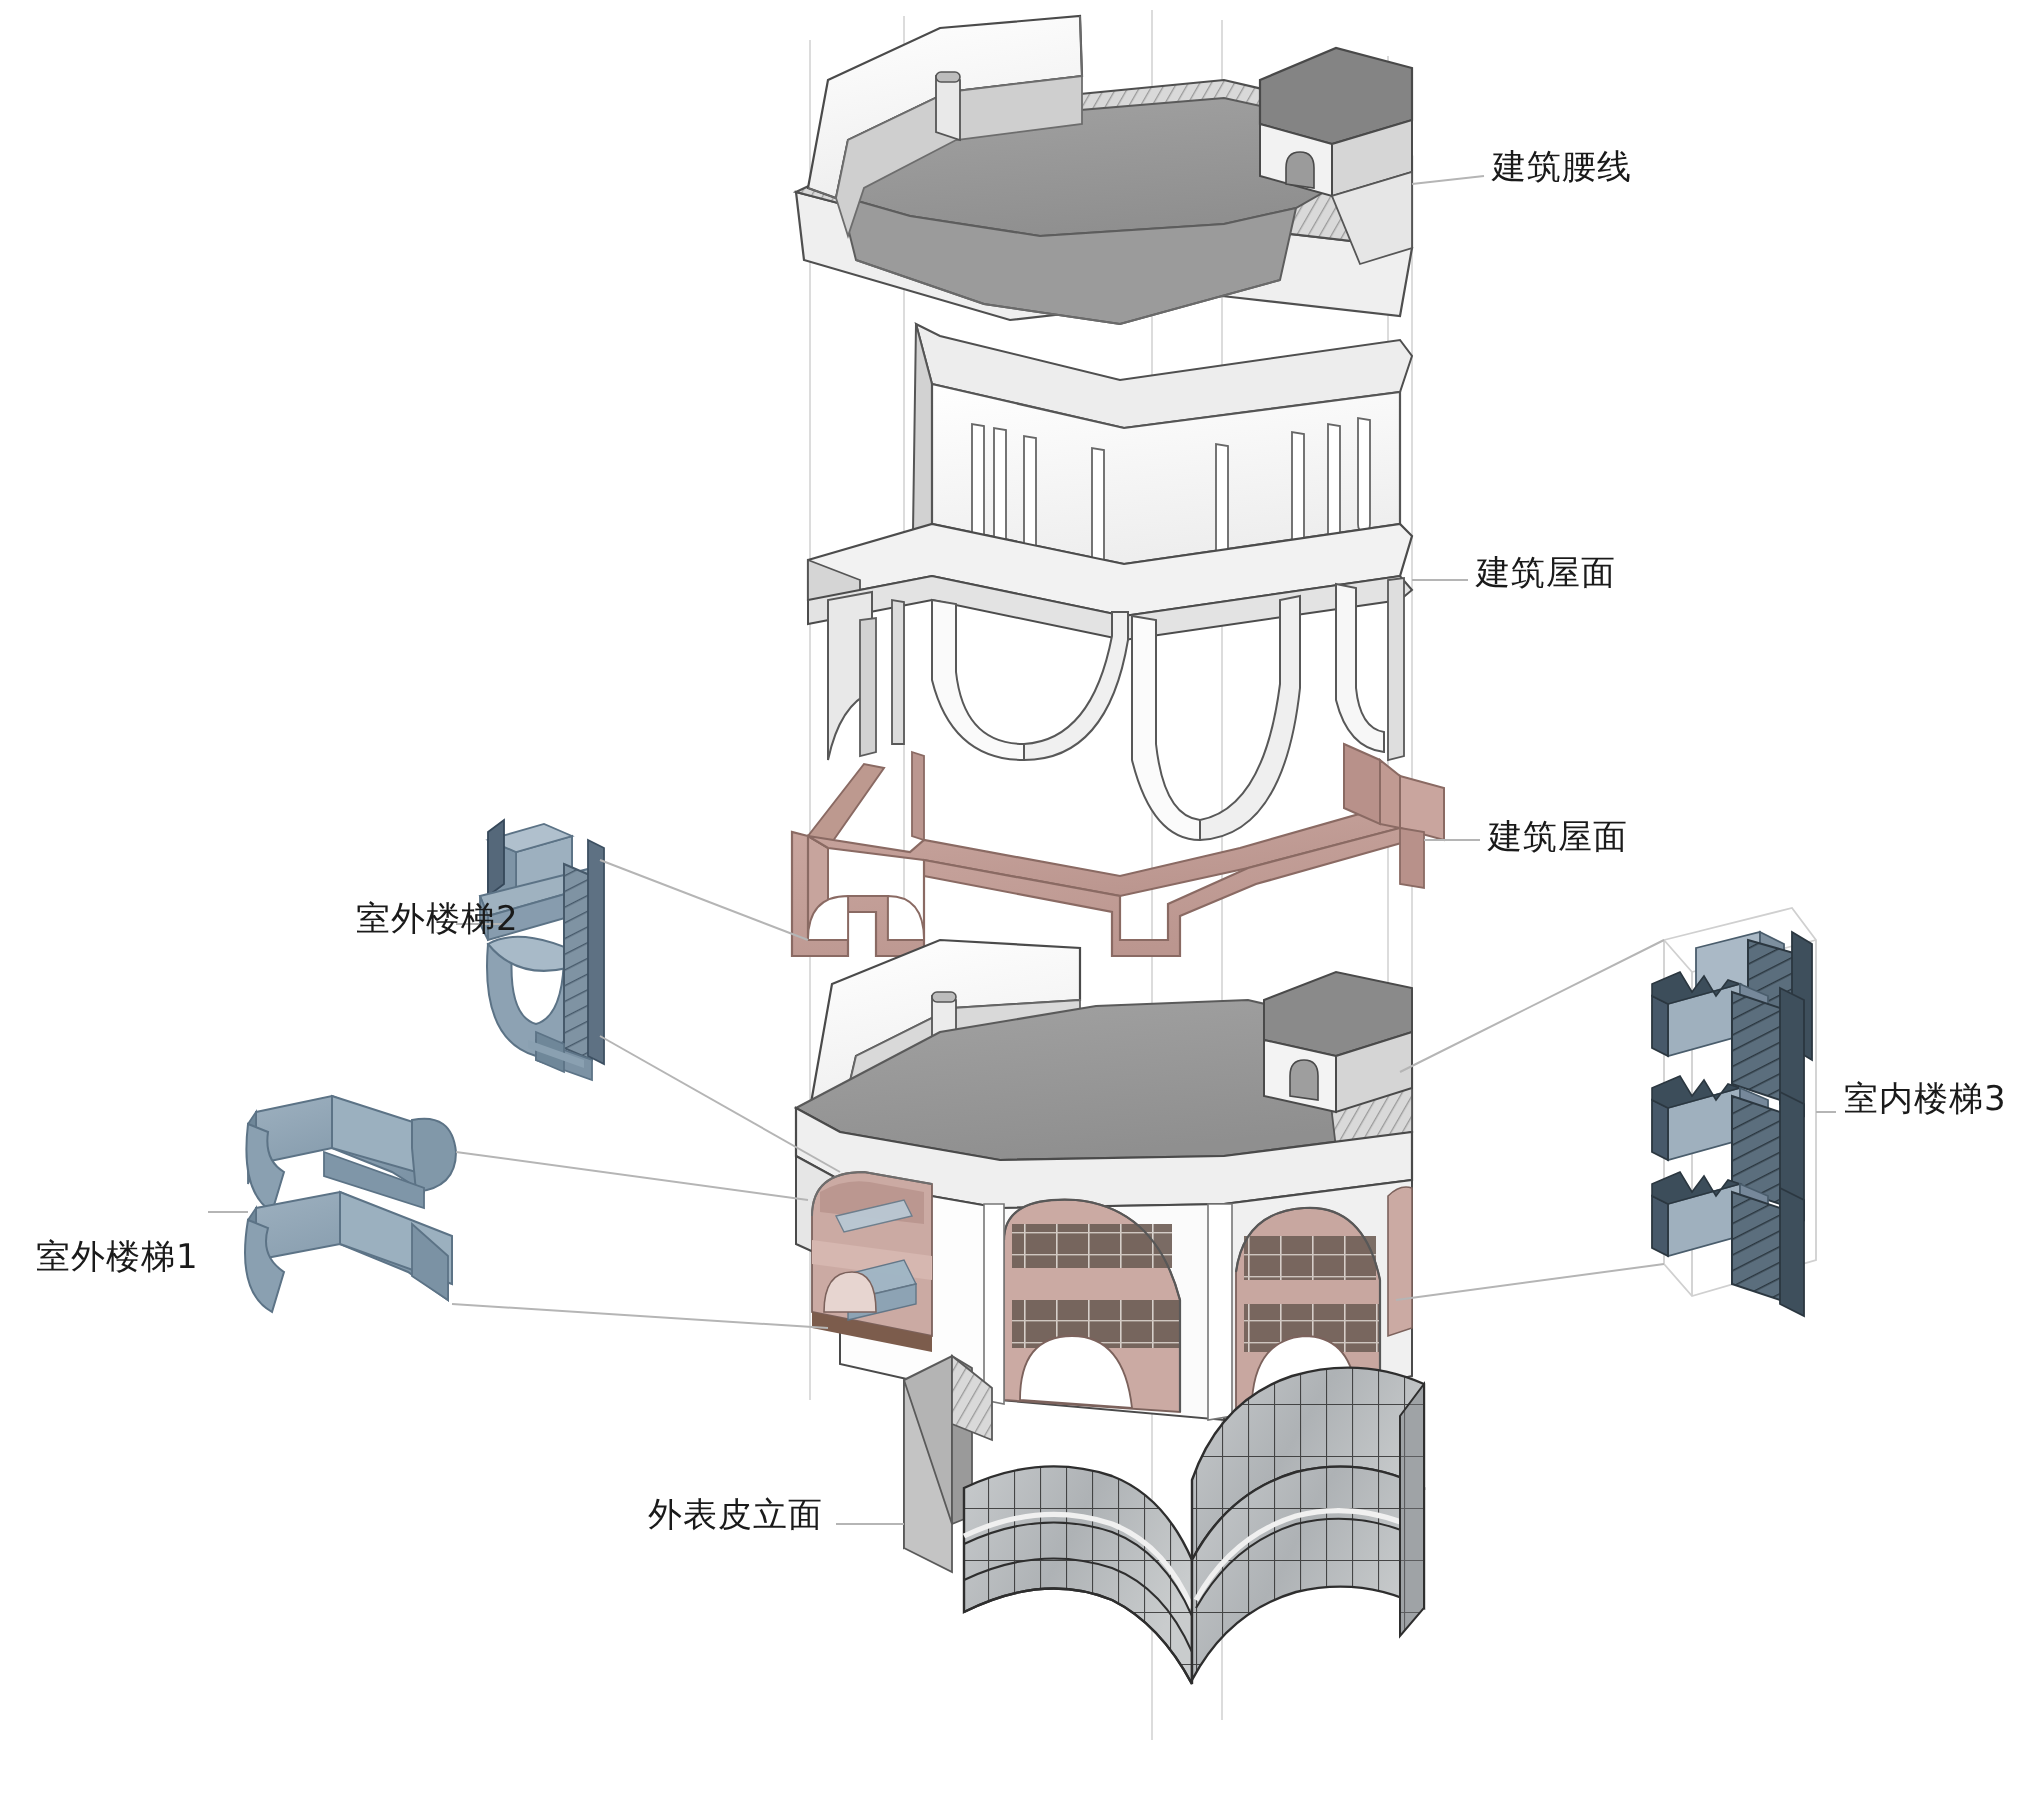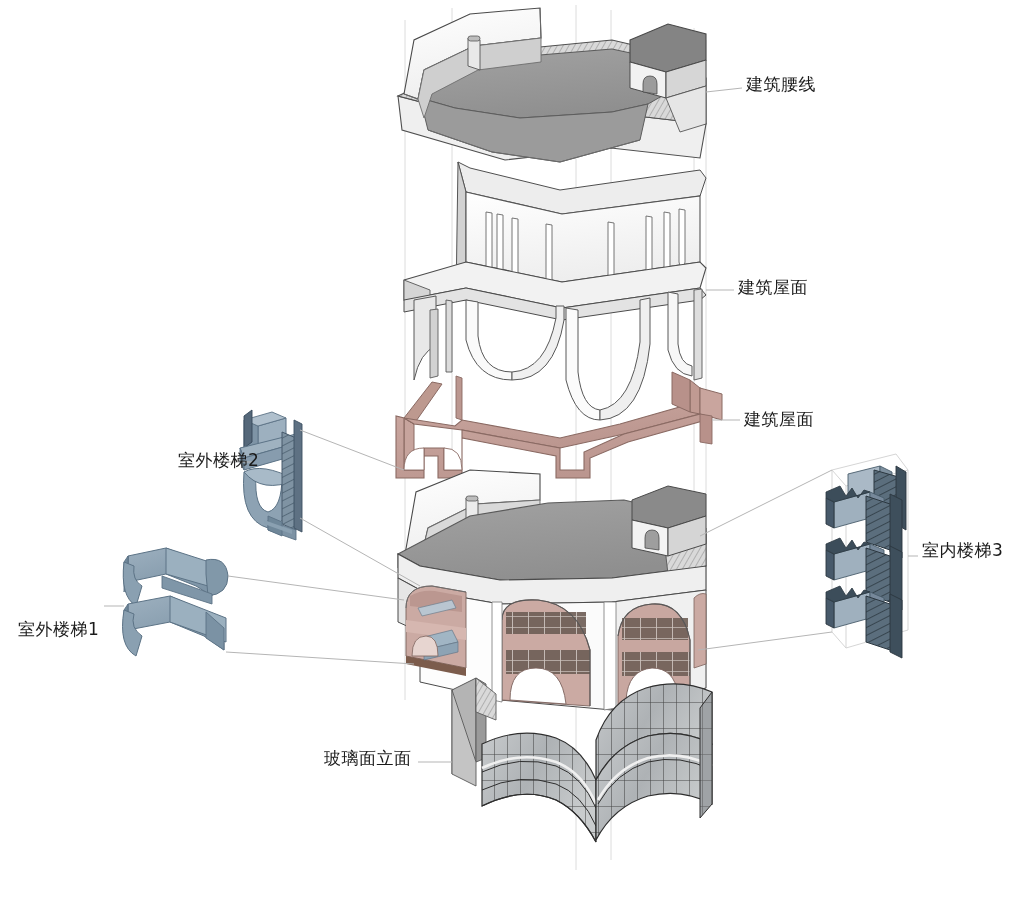--- a/index.html
+++ b/index.html
@@ -361,15 +361,15 @@
       <path d="M832 632 L698 650"></path>
     </g>
   </svg>
 
   <div class="label" id="lbl-roof">建筑腰线</div>
   <div class="label" id="lbl-skin">建筑屋面</div>
   <div class="label" id="lbl-waist">建筑屋面</div>
   <div class="label" id="lbl-stair2">室外楼梯2</div>
   <div class="label" id="lbl-stair1">室外楼梯1</div>
   <div class="label" id="lbl-stair3">室内楼梯3</div>
-  <div class="label" id="lbl-glass">玻璃面立面</div>
+  <div class="label" id="lbl-glass">外表皮立面</div>
 
 </div>
 
 </body></html>

